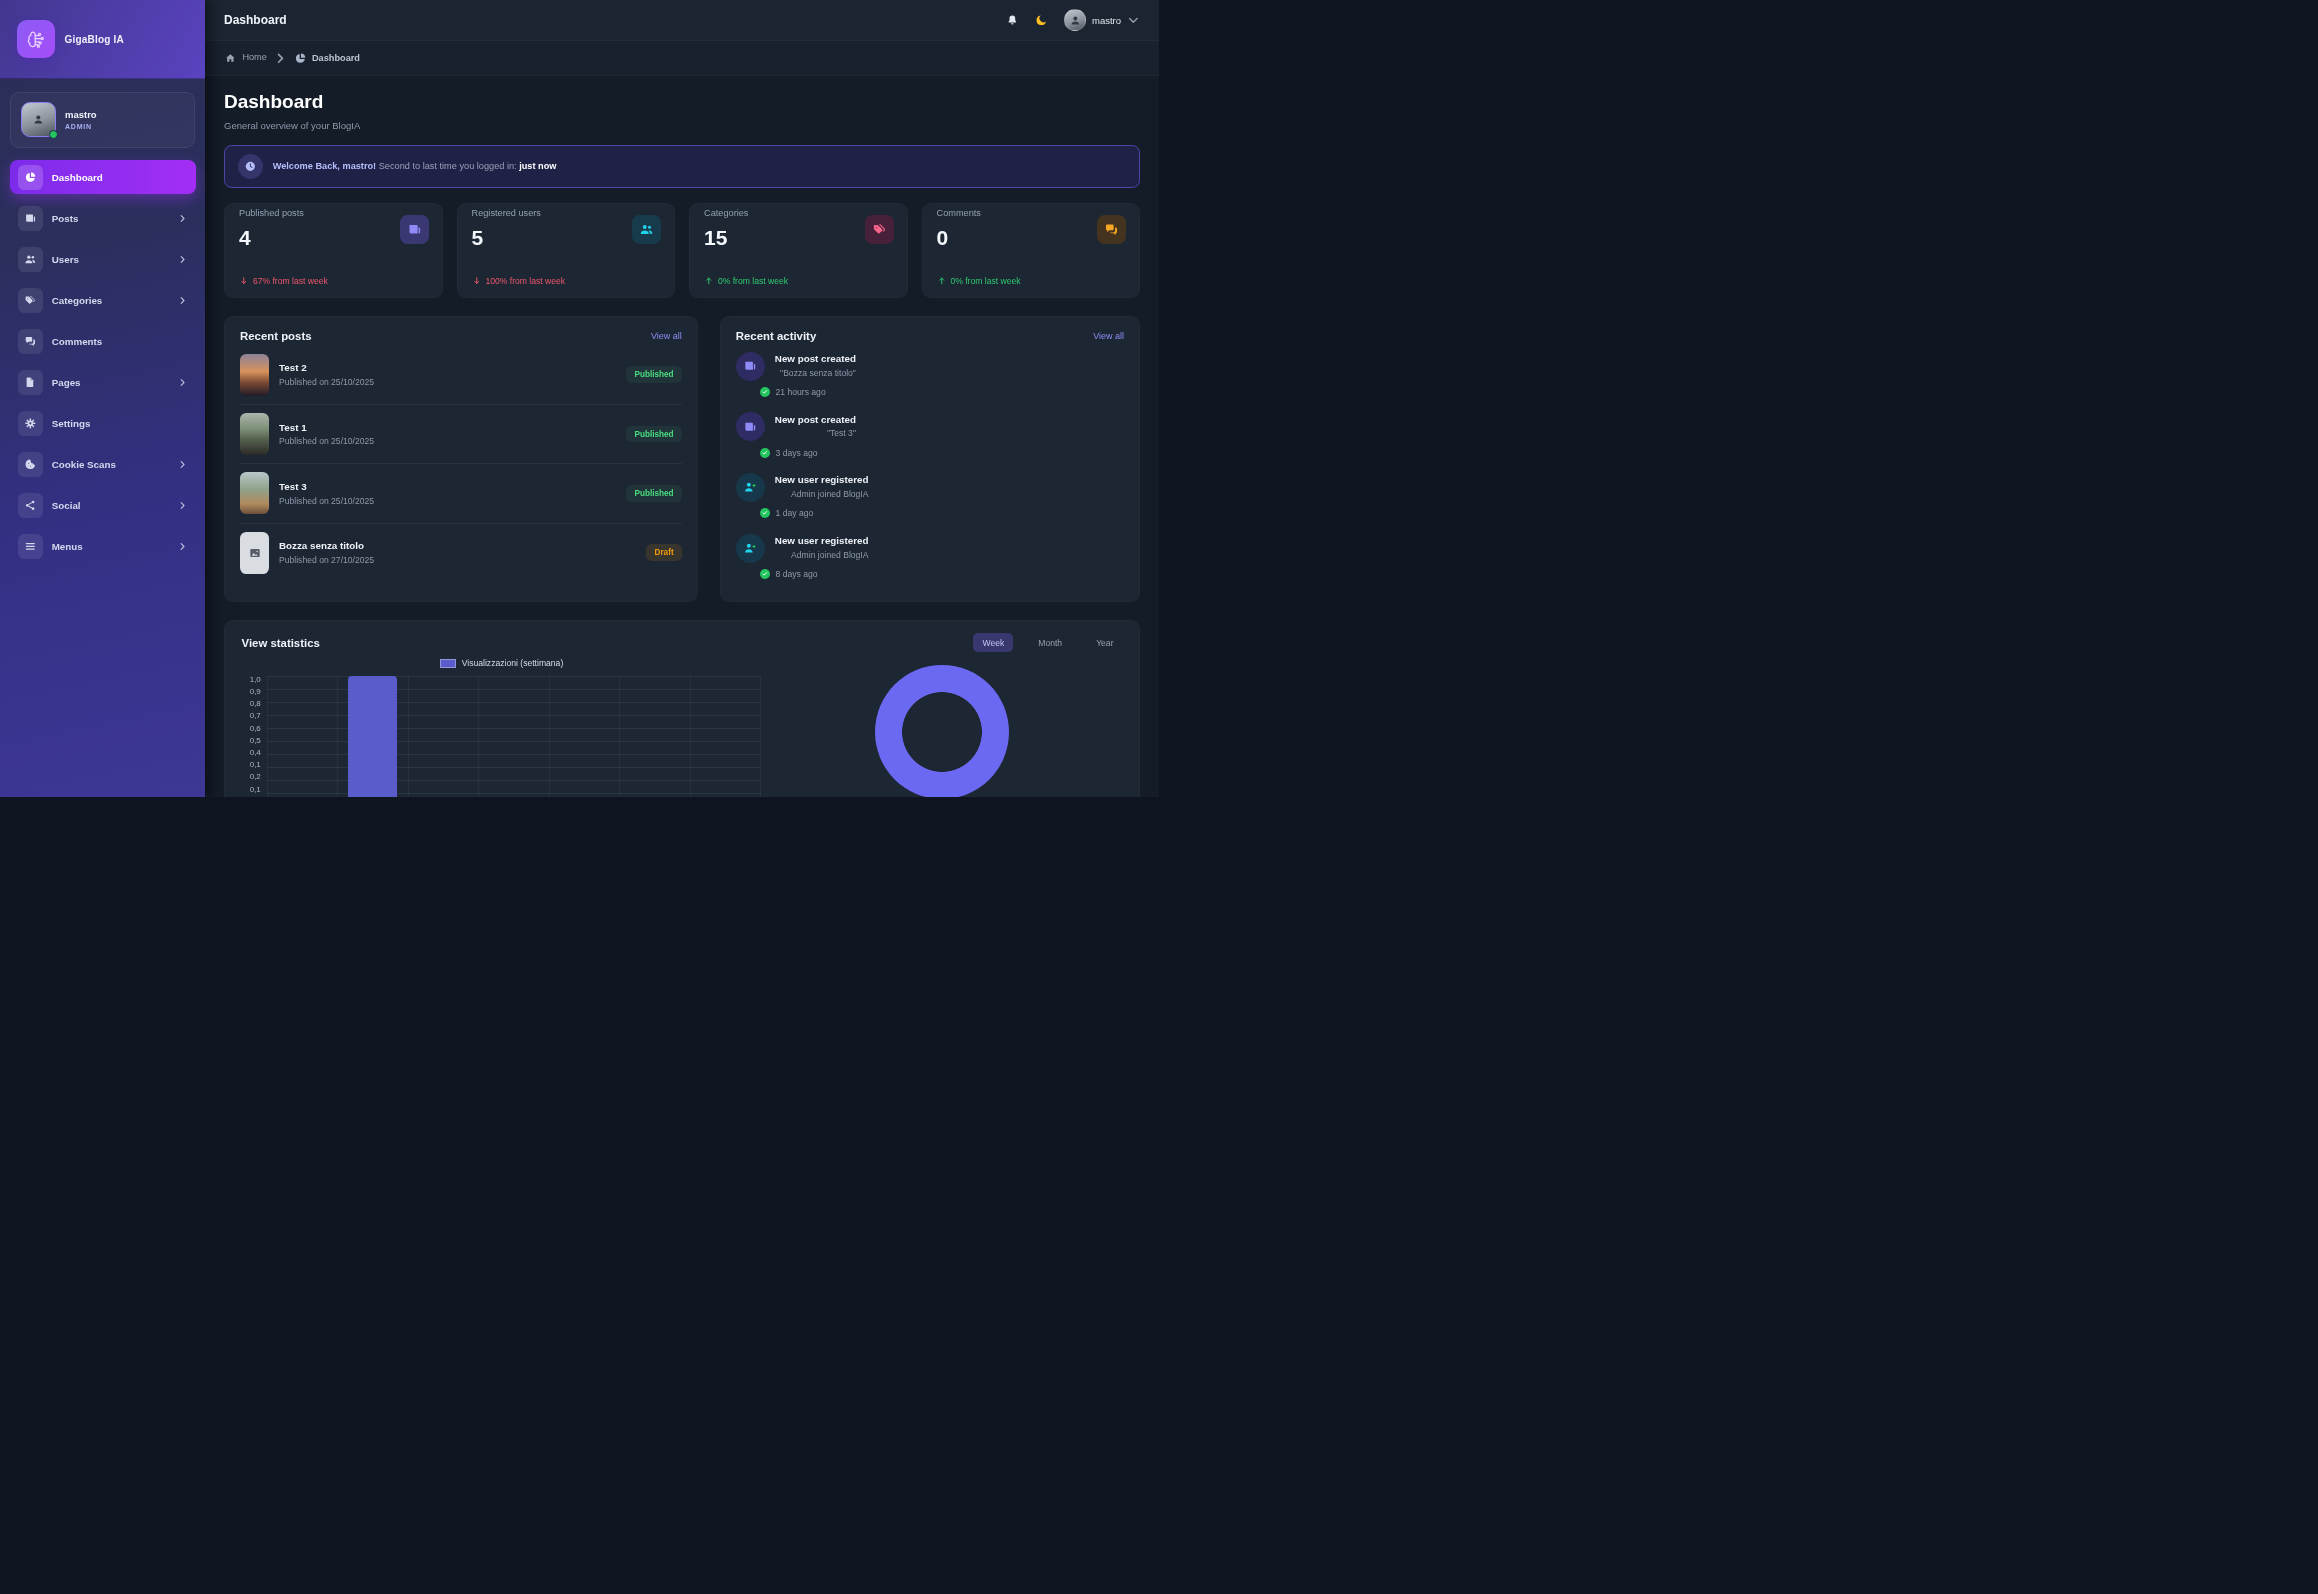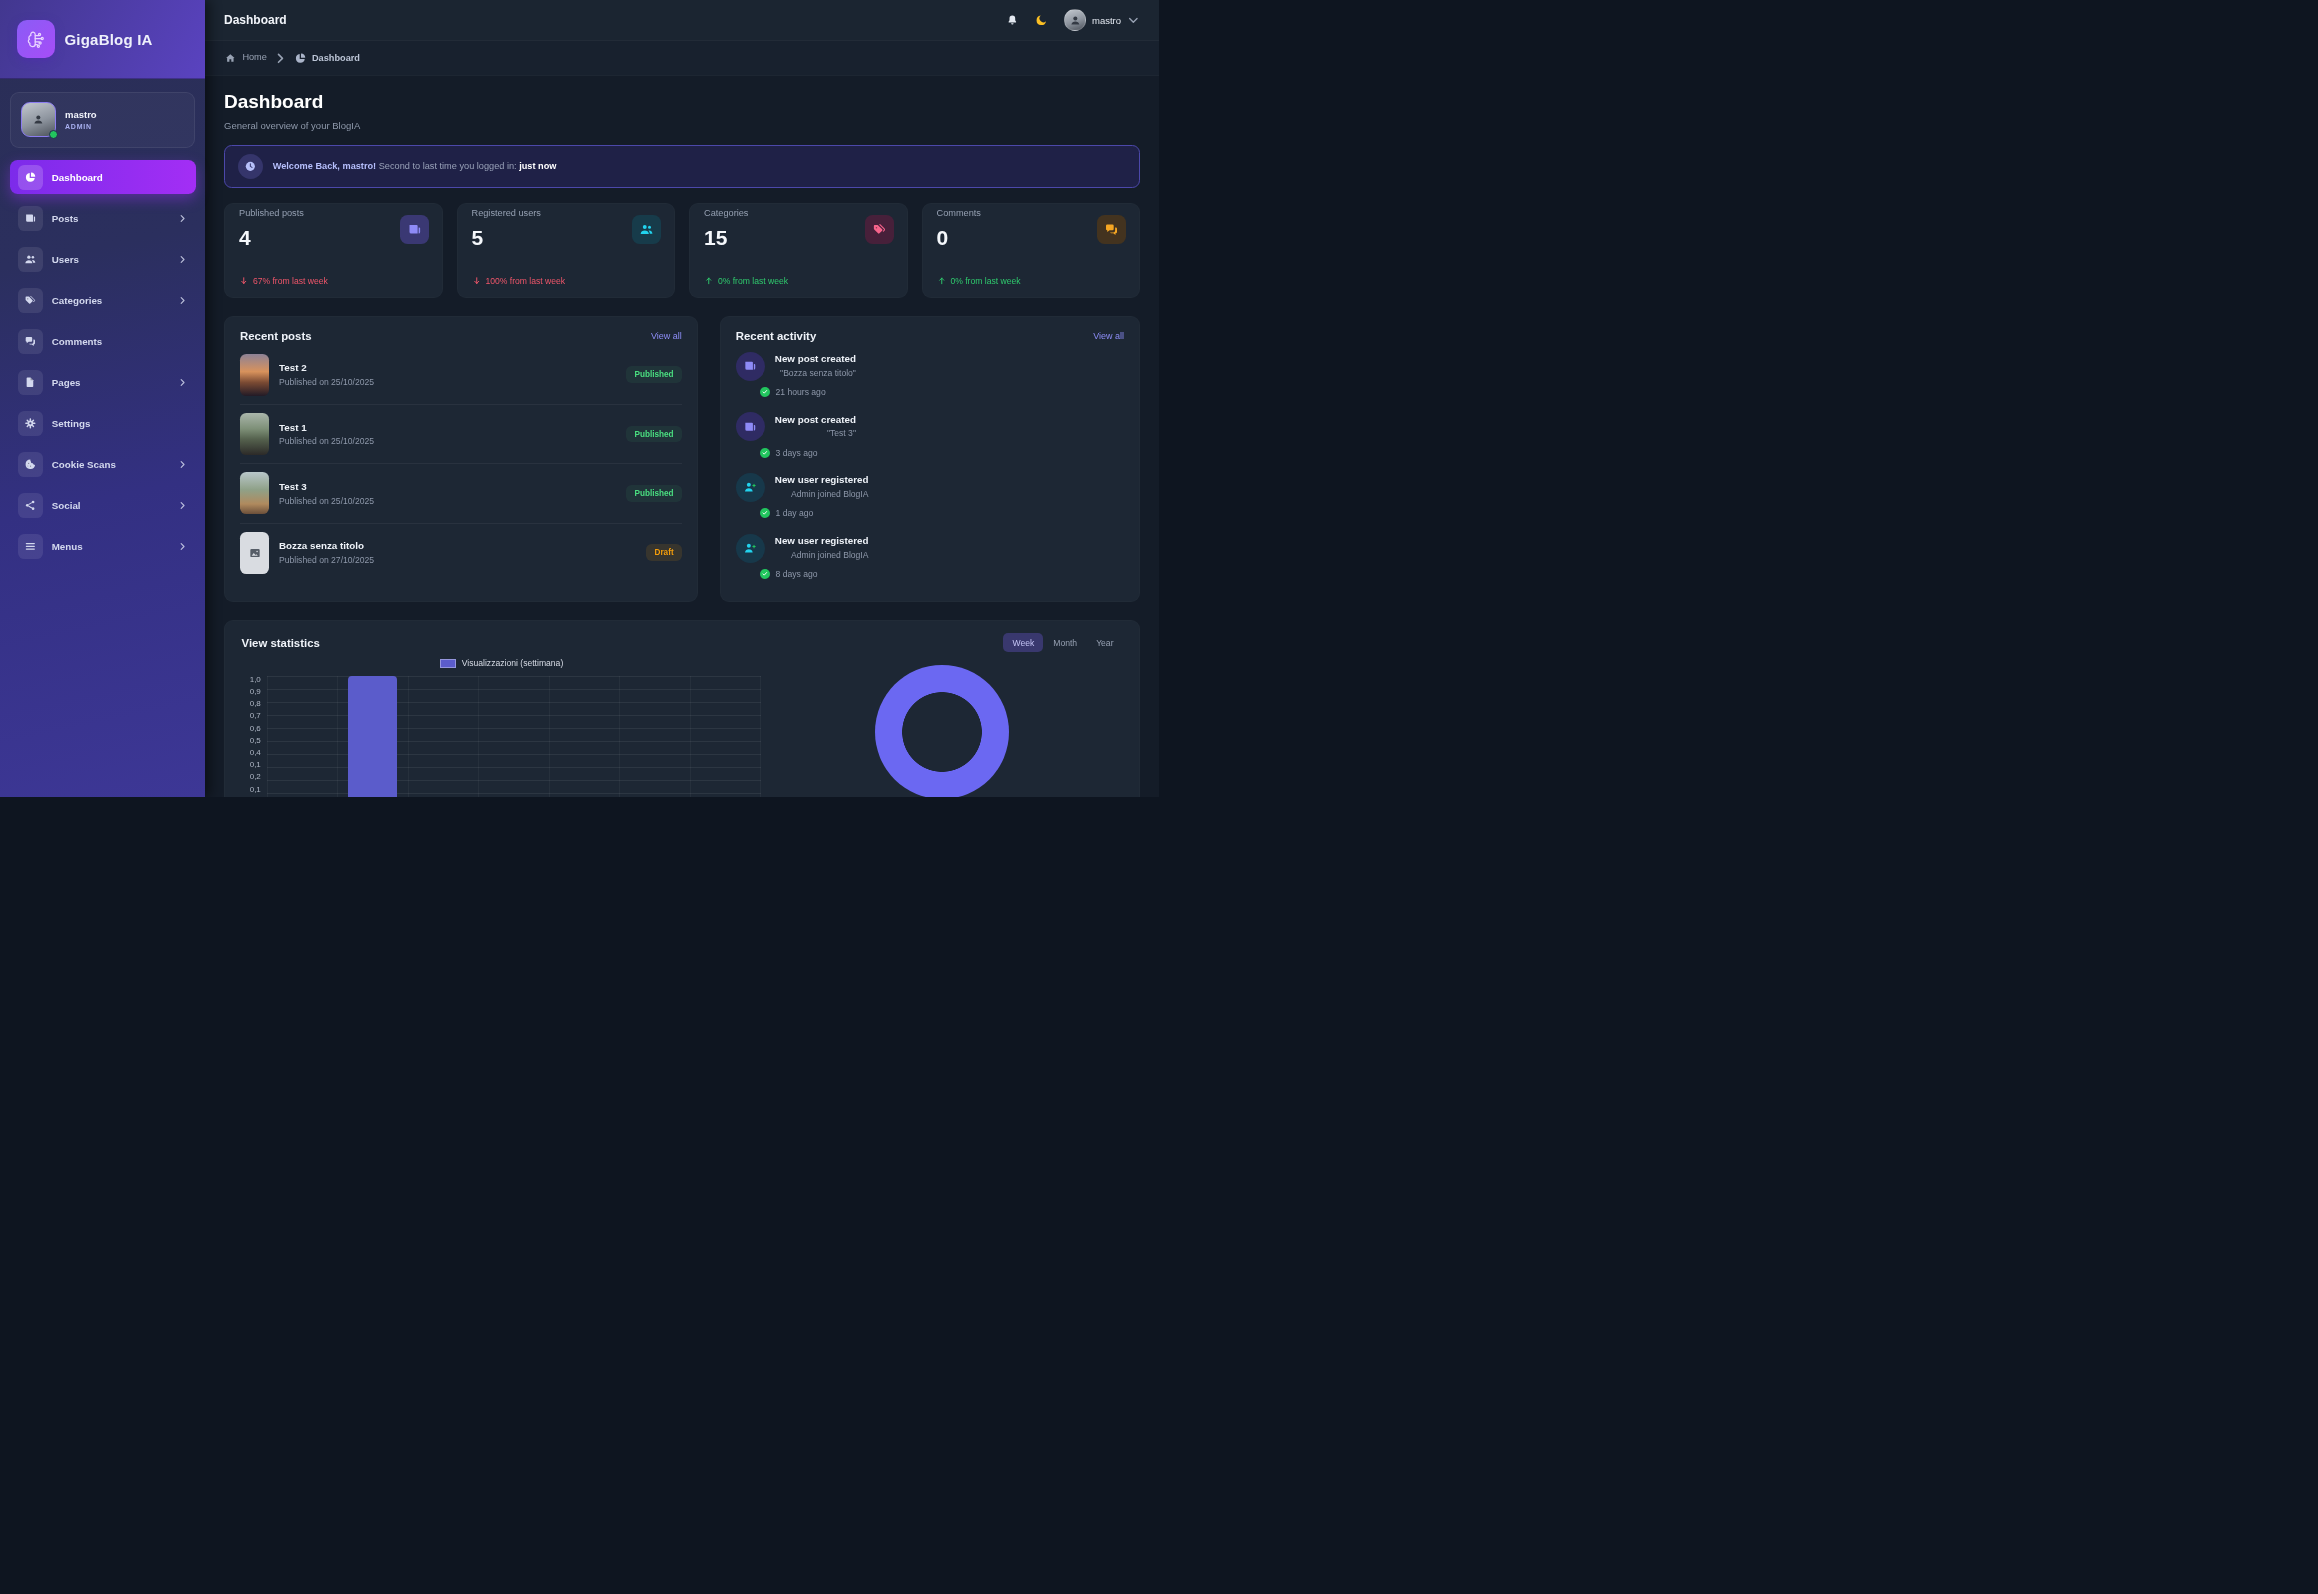--- a/index.html
+++ b/index.html
@@ -8,21 +8,21 @@
 
   
   .sidebar{position:absolute;left:0;top:0;width:205px;height:100%;
     background:linear-gradient(168deg,#2a2e55 0%,#2b2f5e 32%,#333082 62%,#3d3796 100%);
     box-shadow:6.3px 0 11.4px rgba(0,0,0,.45);z-index:5;}
   .side-head{height:79px;display:flex;align-items:center;gap:10px;padding:0 16.5px;
     background:linear-gradient(120deg,#42378f 0%,#5a43c0 100%);border-bottom:0.6px solid rgba(0,0,0,.22);}
   .logo-sq{width:38px;height:38px;border-radius:10px;background:linear-gradient(135deg,#8b5cf6,#a64df7);
     display:grid;place-items:center;box-shadow:0 2.5px 9px rgba(80,40,180,.5);}
   .logo-sq svg{width:23px;height:23px;}
-  .brand{font-size:15px;font-weight:bold;color:#eef0fb;letter-spacing:0.2px;}
+  .brand{font-size:10px;font-weight:bold;color:#eef0fb;letter-spacing:0.2px;}
   .user-card{margin:12.7px 10px 10px;padding:9.5px 10px;border-radius:9px;background:rgba(255,255,255,.035);
     border:0.6px solid rgba(255,255,255,.07);display:flex;align-items:center;gap:9px;}
   .avatar-sq{position:relative;width:35px;height:35px;border-radius:9px;border:1.3px solid #8b7cf0;
     background:linear-gradient(160deg,#c3c8cf 0%,#8d949e 55%,#4c525b 100%);display:grid;place-items:center;overflow:visible;}
   .avatar-sq svg{width:21.6px;height:21.6px;color:#343a44;}
   .status-dot{position:absolute;right:-3.2px;bottom:-3.2px;width:9px;height:9px;border-radius:50%;
     background:#22c55e;border:1.9px solid #23284f;}
   .u-name{font-size:9.5px;font-weight:bold;color:#f2f4fc;}
   .u-role{font-size:7px;font-weight:bold;color:#a9b0f0;letter-spacing:0.8px;margin-top:2.5px;}
   .side-menu{display:flex;flex-direction:column;gap:7px;padding:2.5px 9.5px;}
@@ -111,21 +111,21 @@
   .act-ic.user{background:#17384a;color:#22d3ee;}
   .act-title{font-size:9.8px;font-weight:600;color:#eef2f8;padding-top:1.3px;}
   .act-sub{font-size:8.6px;color:#8e98aa;margin-top:3.8px;}
   .act-time{display:flex;align-items:center;gap:5.7px;margin-top:6.3px;margin-left:24px;}
   .check-c{width:10px;height:10px;border-radius:50%;background:#22c55e;display:grid;place-items:center;flex:none;}
   .check-c svg{width:5.7px;height:5.7px;color:#fff;}
   .act-time .t{font-size:8.6px;color:#8e98aa;}
 
   
   .stats-panel{background:#1d2734;border-radius:9px;padding:12.7px 16.5px;height:266px;border:0.6px solid rgba(255,255,255,.02);}
-  .tabs{margin-left:auto;display:flex;gap:1px;padding-left:40px;}
+  .tabs{margin-left:auto;display:flex;gap:16px;padding-left:40px;}
   .tab{padding:4.4px 9px;border-radius:5px;font-size:8.6px;color:#96a0b2;cursor:pointer;}
   .tab.active{background:#39386e;color:#c4c4f5;}
   .charts{display:flex;margin-top:2.5px;}
   .bar-wrap{width:59%;}
   .legend{display:flex;align-items:center;justify-content:center;gap:5.7px;margin:2.5px 0 7.6px;}
   .legend .sw{width:16.5px;height:9.5px;border:0.6px solid rgba(255,255,255,.35);}
   .legend .lt{font-size:8.6px;color:#d7dce6;}
   .chart-row{display:flex;}
   .y-axis{width:25px;height:130px;display:flex;flex-direction:column;justify-content:space-between;
     align-items:flex-end;padding-right:5.7px;font-size:8px;color:#aeb6c4;}

